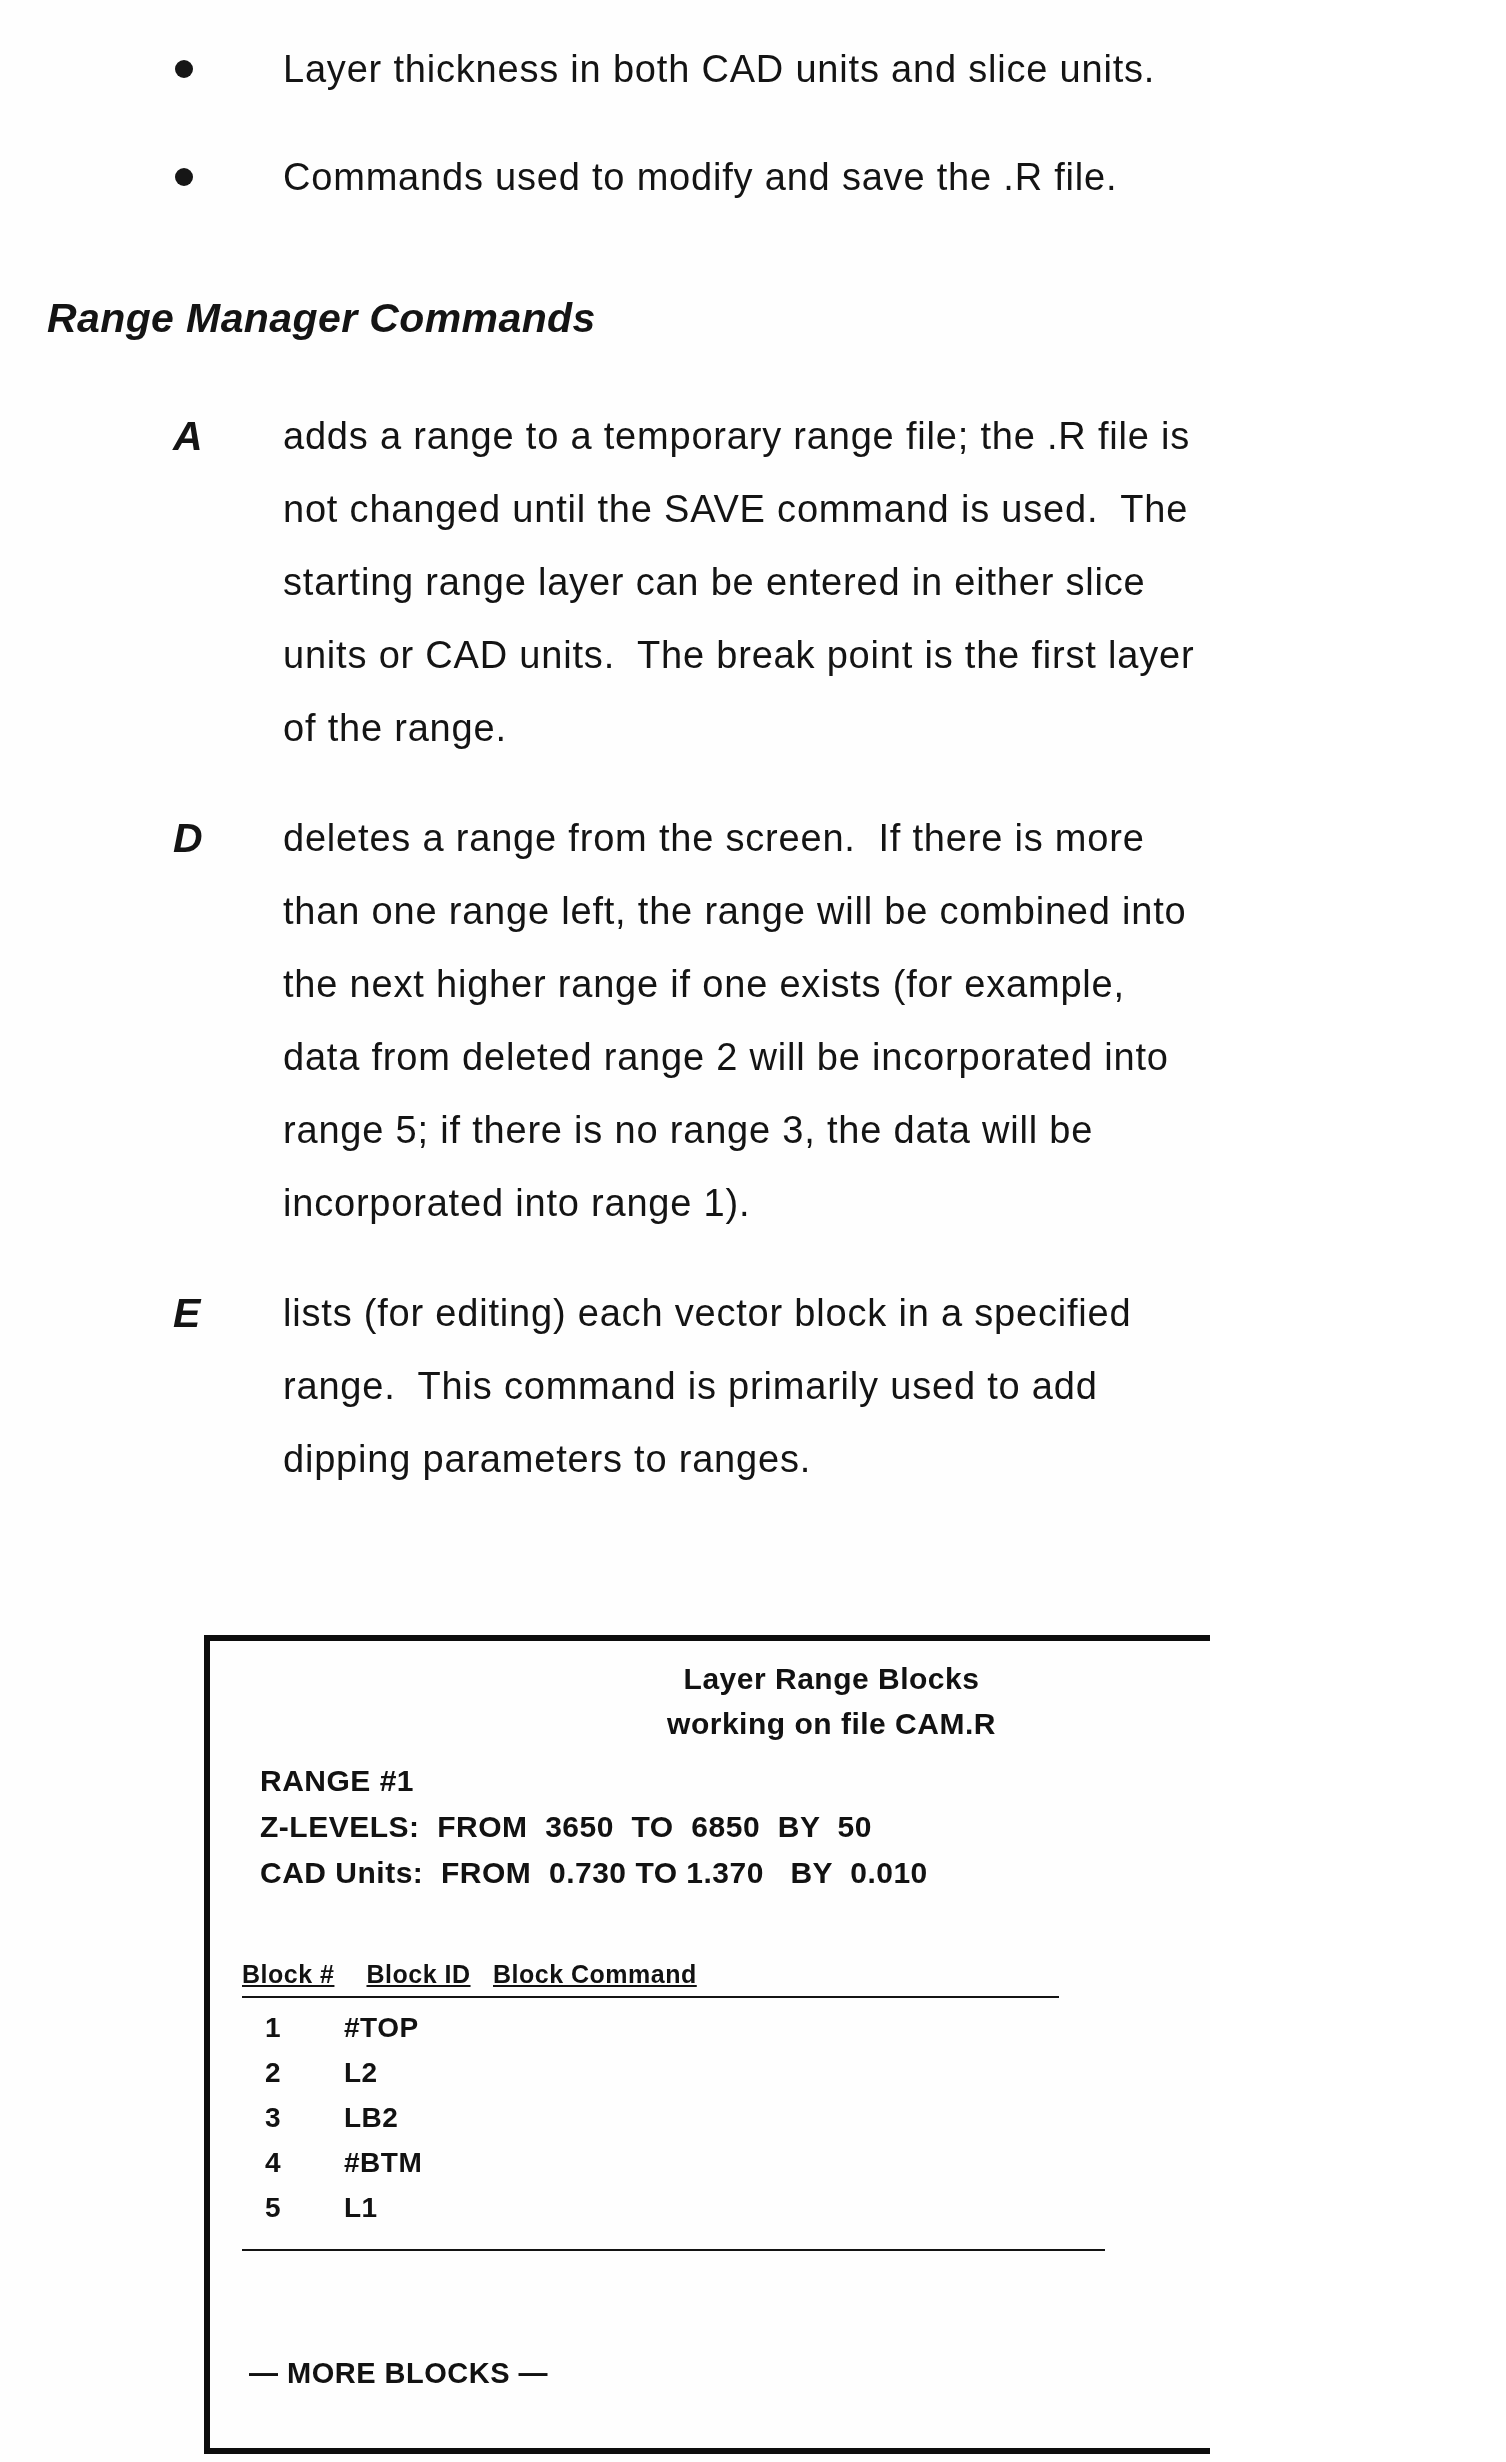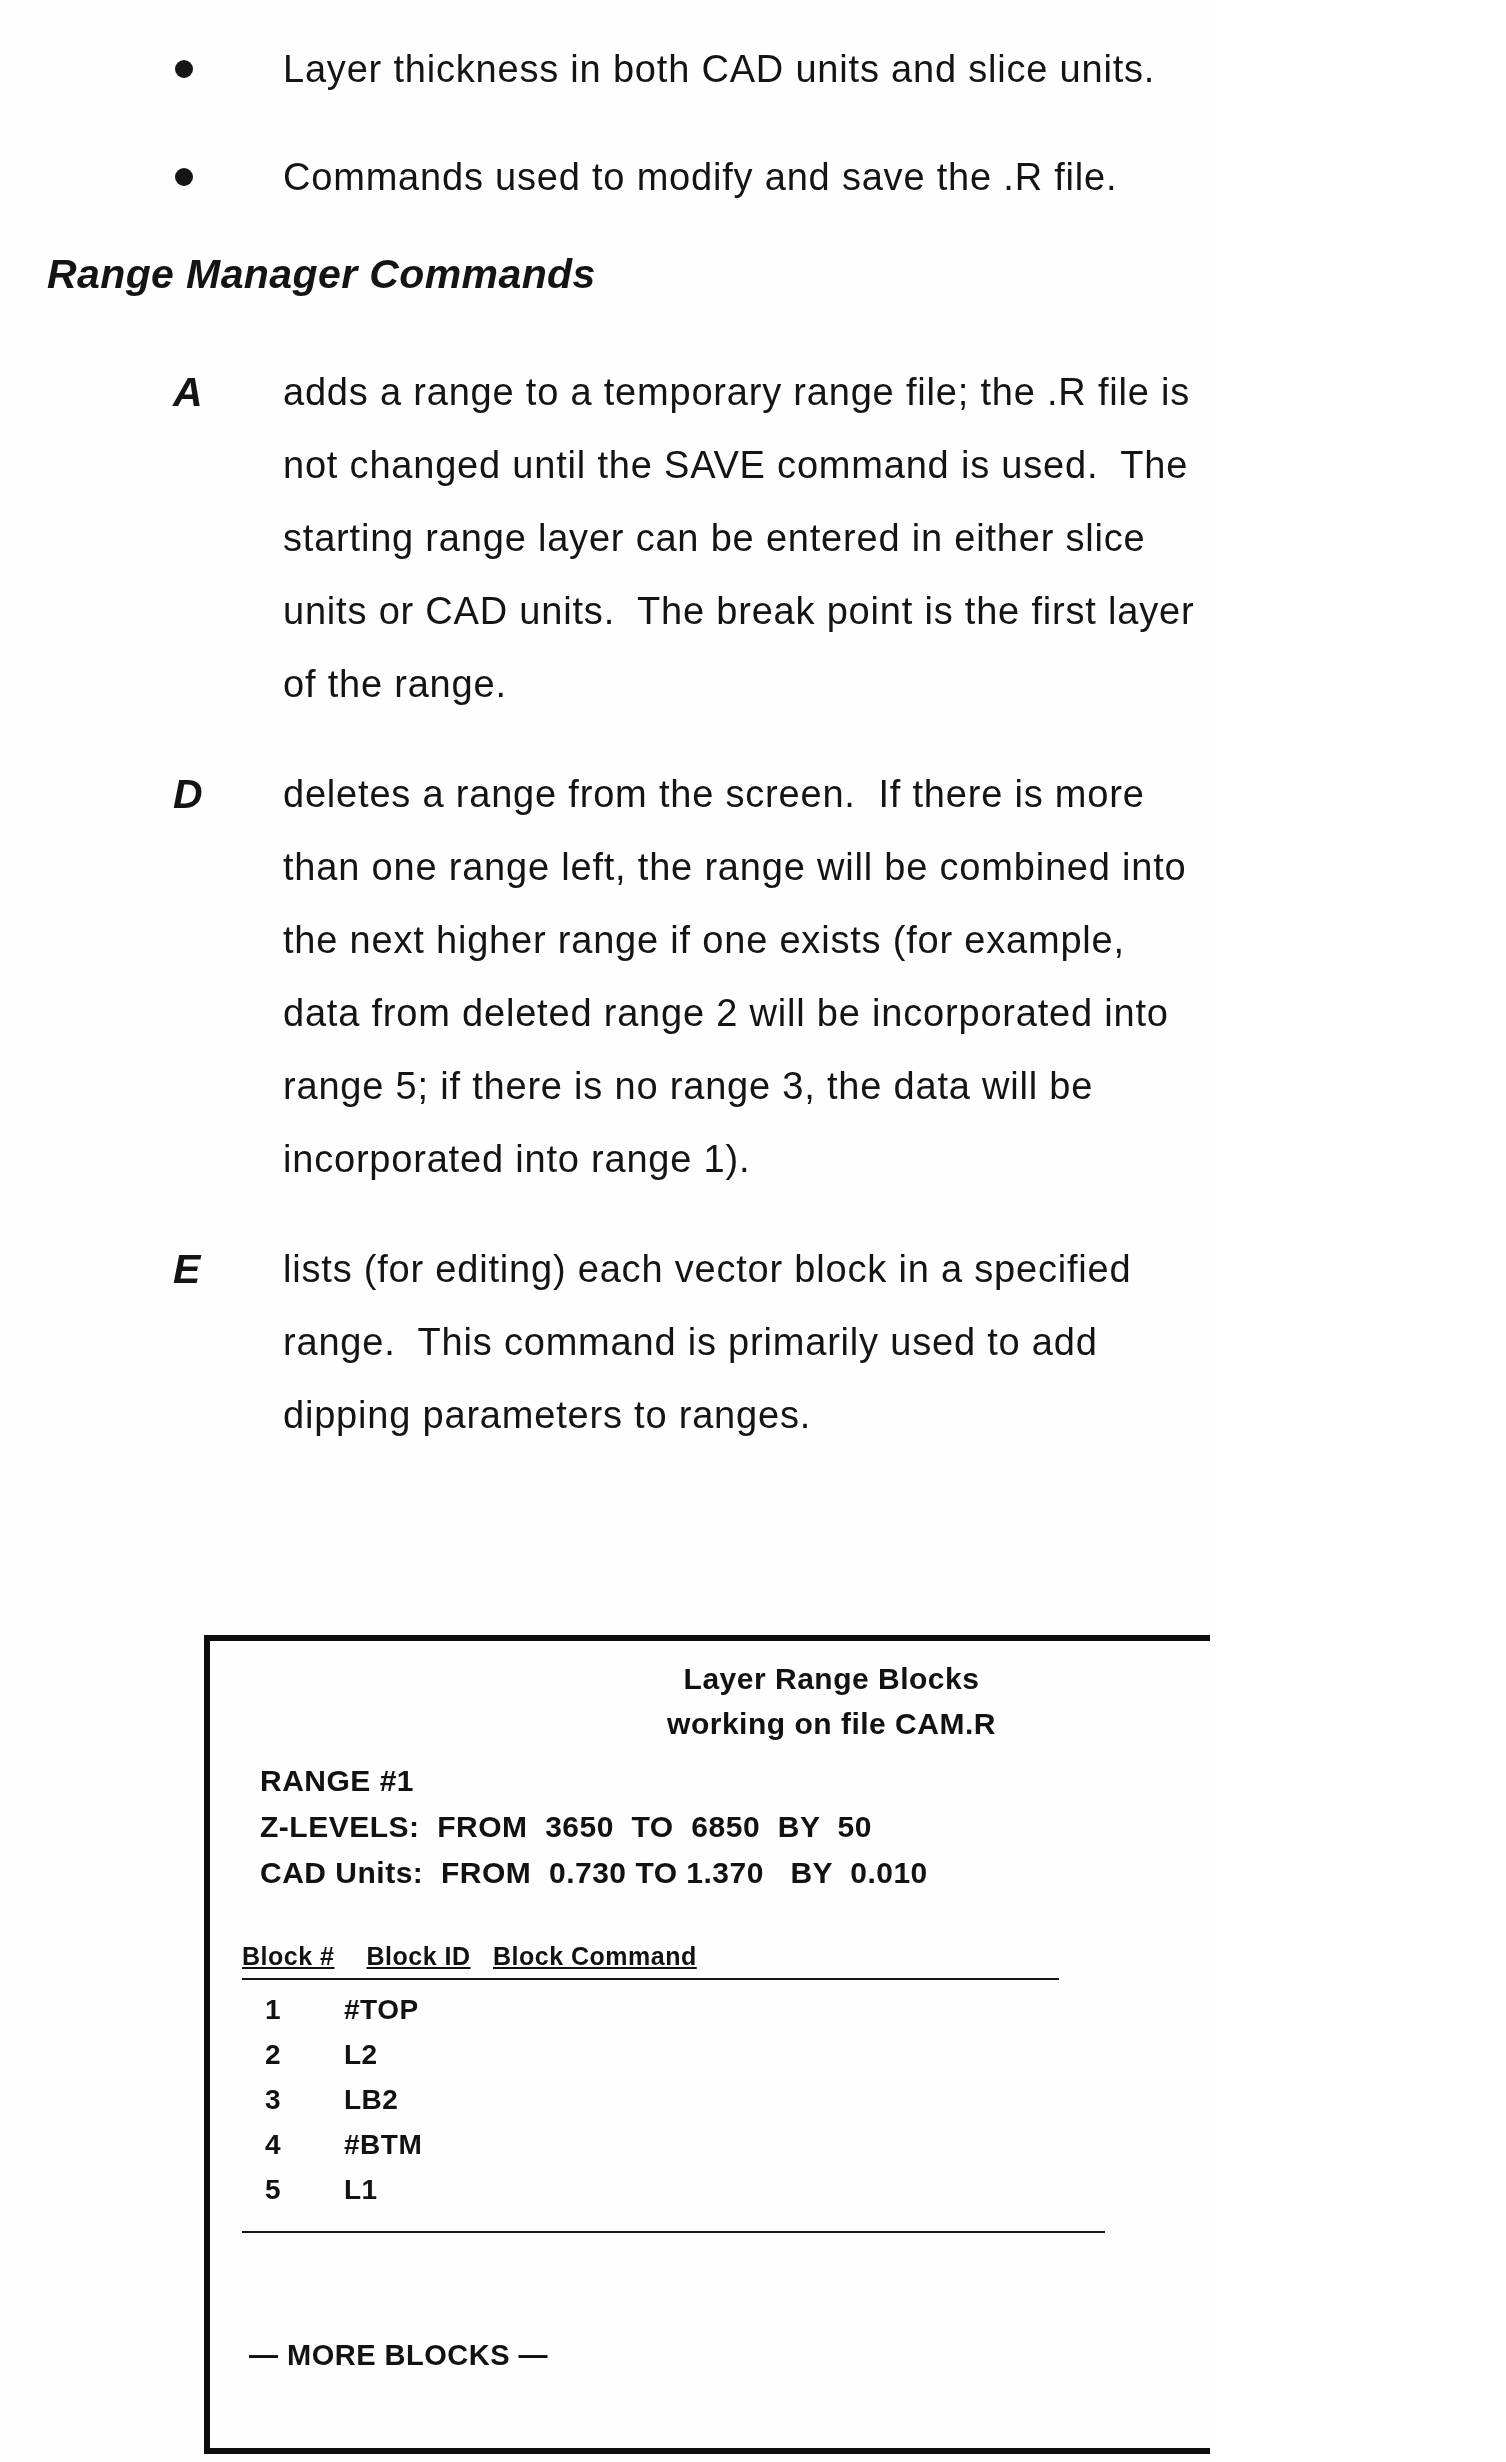--- a/index.html
+++ b/index.html
@@ -32,21 +32,21 @@
   .bullet-dot {
     position:absolute;
     left:1.9px; top:27px;
     width:18px; height:18px;
     border-radius:50%;
     background:#161616;
   }
 
   
   .section-heading {
-    margin:36px 0 58px 47px;
+    margin:80px 0 58px 47px;
     font-size:41px;
     line-height:48px;
     font-weight:bold;
     font-style:italic;
     letter-spacing:0.4px;
   }
 
   
   .command {
     display:flex;
@@ -92,21 +92,21 @@
   .t-meta {
     margin-left:50px;
     font-size:30px;
     line-height:46px;
     white-space:pre-wrap;
   }
   .t-meta.range-label { margin-top:11.5px; }
 
   .t-header-row {
     display:flex;
-    margin:46px 0 0 32px;
+    margin:64px 0 0 32px;
     width:817px;
     border-bottom:2.9px solid #141414;
     padding-bottom:6.7px;
     font-size:25px;
     text-decoration:underline;
   }
   .th1 { width:102px; flex:none; }
   .th2 { width:149px; flex:none;text-align:center; }
   .th3 { flex:1; }
 

